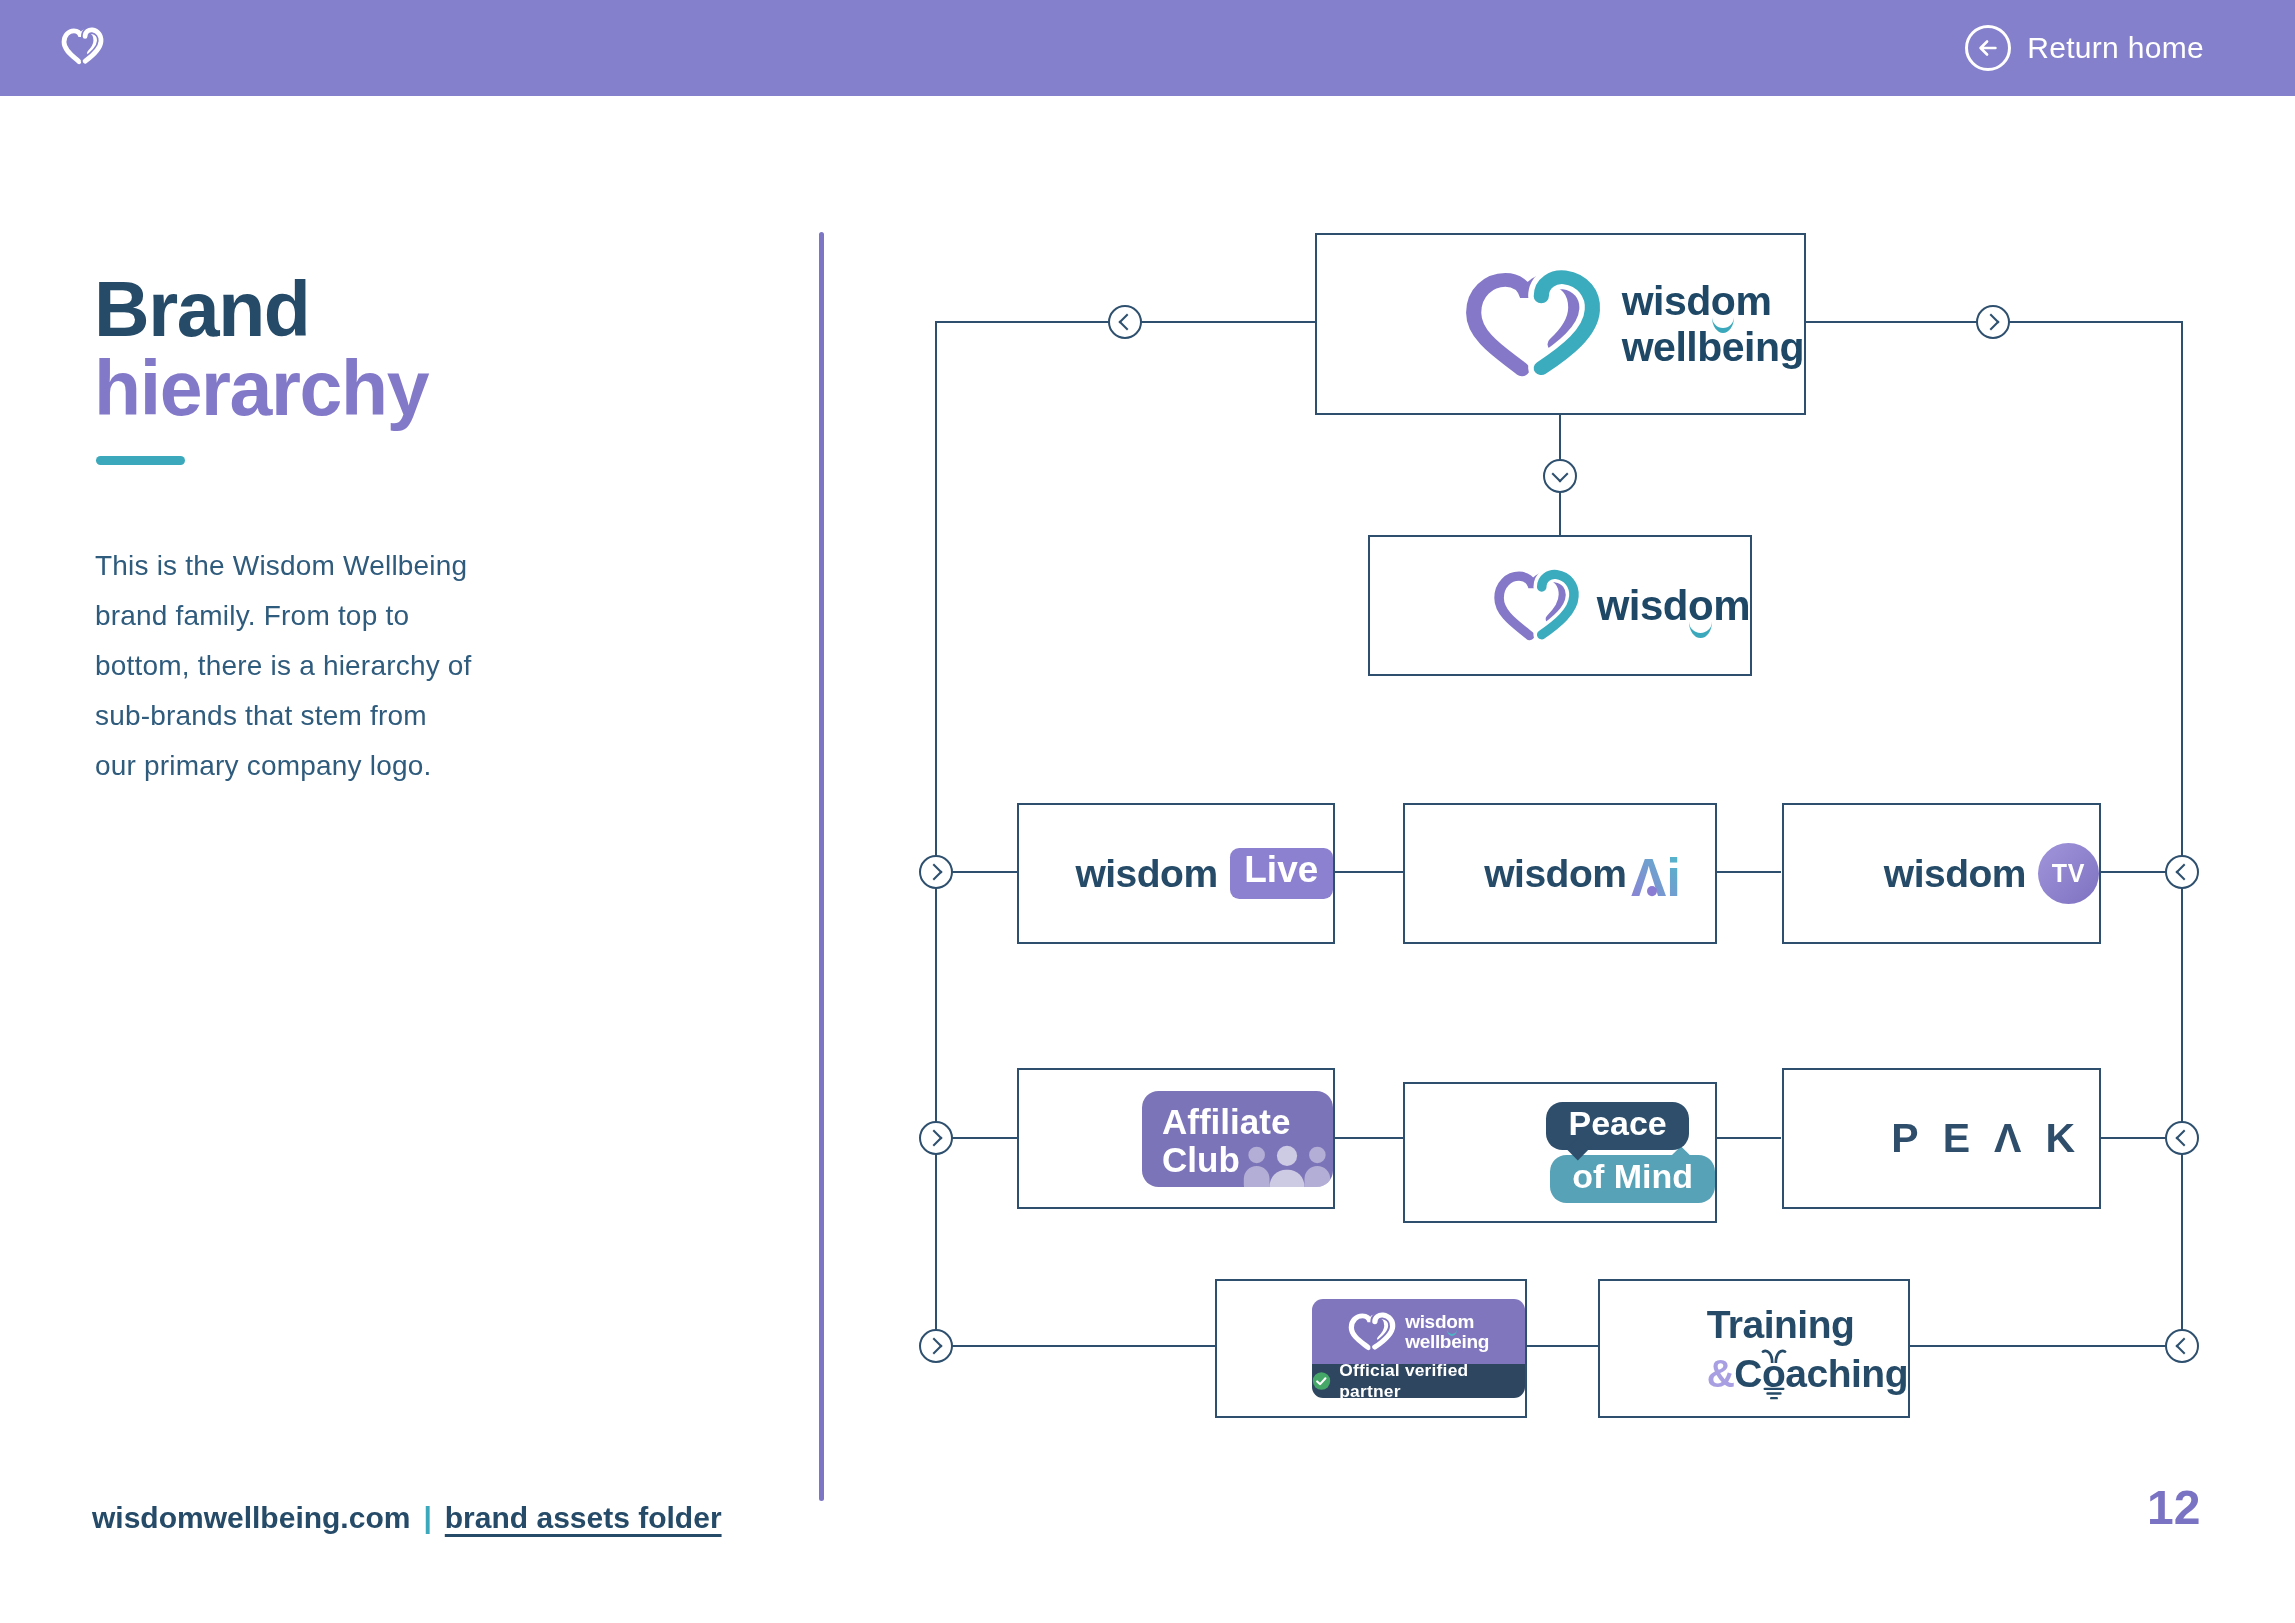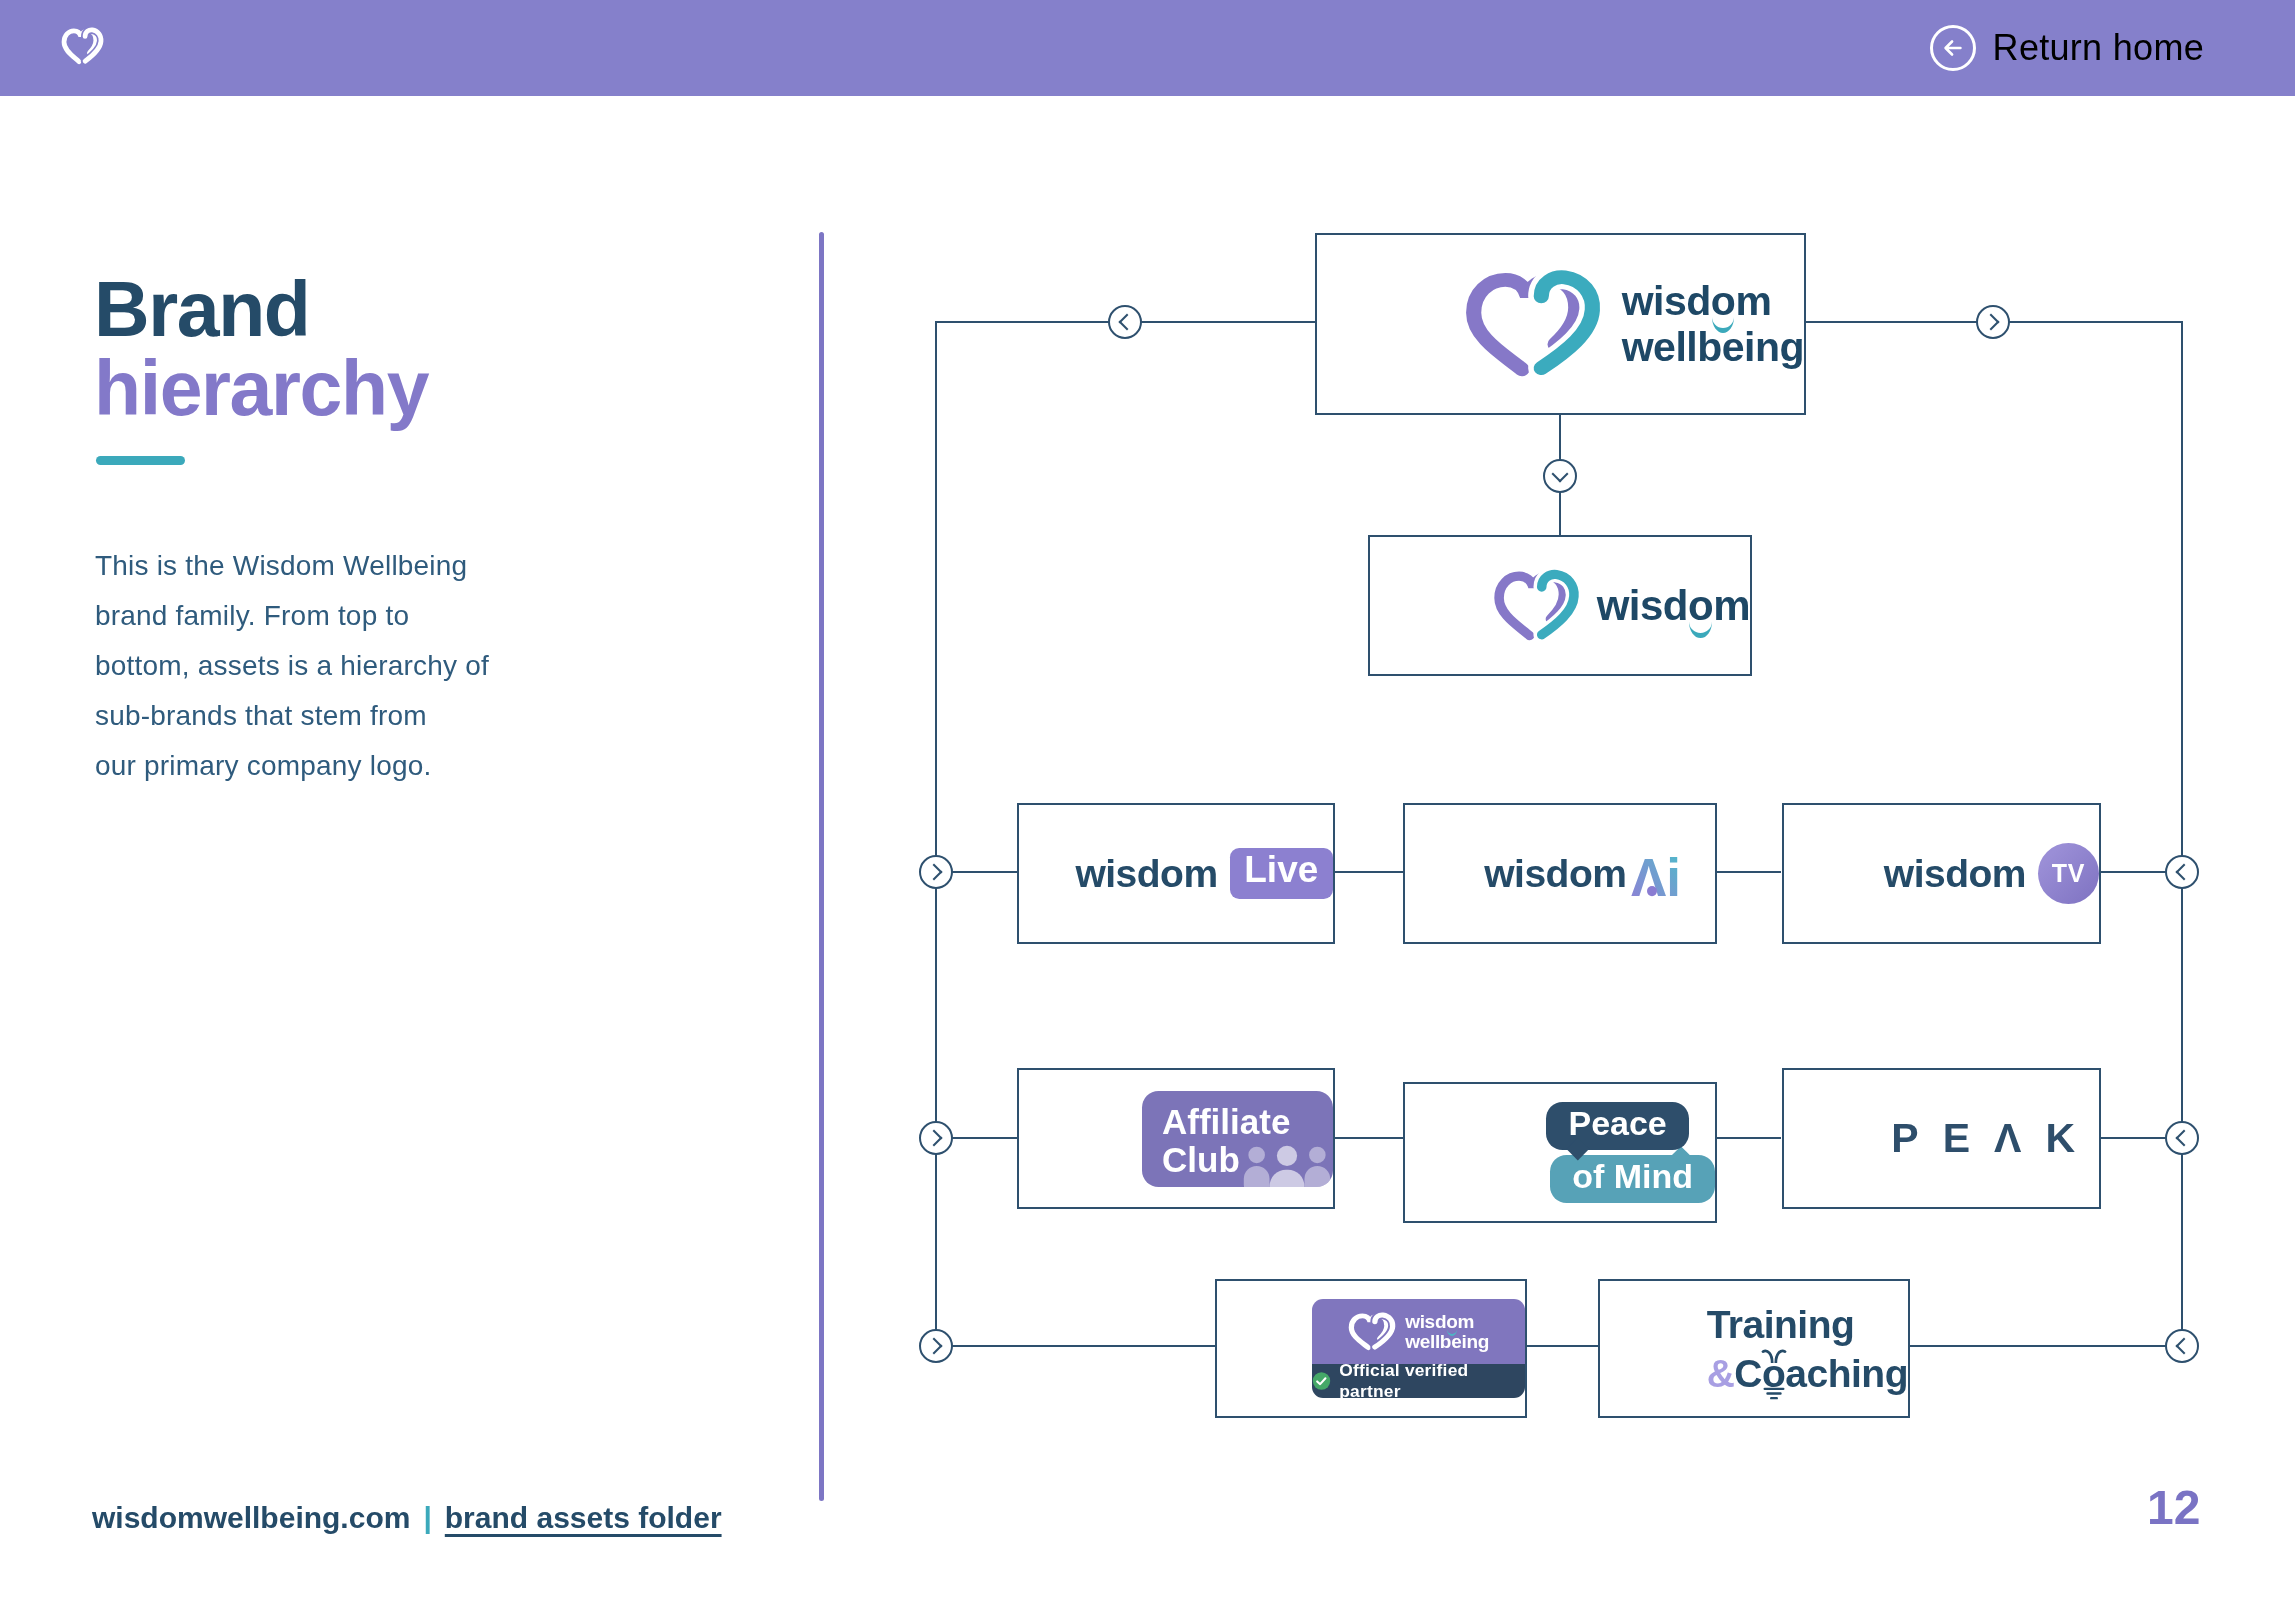--- a/index.html
+++ b/index.html
@@ -5,21 +5,21 @@
   html,body{margin:0;padding:0;background:#fff;}
   .page{position:relative;width:2296px;height:1624px;background:#ffffff;overflow:hidden;
         font-family:"Liberation Sans","DejaVu Sans",sans-serif;}
 
   
   .header{position:absolute;left:0;top:0;width:2296px;height:96px;background:#8580CB;}
   .header-logo{position:absolute;left:61px;top:26px;}
   .return-home{position:absolute;right:92px;top:0;height:96px;display:flex;align-items:center;gap:16.5px;cursor:pointer;}
   .return-circle{width:46px;height:46px;border:3.2px solid #fff;border-radius:50%;
                  display:flex;align-items:center;justify-content:center;box-sizing:border-box;}
-  .return-label{color:#000000;font-size:36px;letter-spacing:0.3px;}
+  .return-label{color:#ffffff;font-size:30px;letter-spacing:0.3px;}
 
   
   .title{position:absolute;left:94px;top:270px;font-size:77px;font-weight:bold;
          letter-spacing:-1.4px;line-height:79px;color:#254B68;}
   .title .line2{color:#8379C9;}
   .title-underline{position:absolute;left:96px;top:456px;width:89px;height:9.2px;border-radius:4.6px;background:#3BA9BB;}
   .intro{position:absolute;left:95px;top:541px;font-size:28px;line-height:50px;color:#2F5B7D;letter-spacing:0.2px;}
 
   .divider{position:absolute;left:819px;top:232px;width:4.6px;height:1269px;background:#7D76C4;border-radius:2.8px;}
 
@@ -108,21 +108,21 @@
 
   <div class="title">
     <div>Brand</div>
     <div class="line2">hierarchy</div>
   </div>
   <div class="title-underline"></div>
 
   <div class="intro">
     <div>This is the Wisdom Wellbeing</div>
     <div>brand family. From top to</div>
-    <div>bottom, assets is a hierarchy of</div>
+    <div>bottom, there is a hierarchy of</div>
     <div>sub-brands that stem from</div>
     <div>our primary company logo.</div>
   </div>
 
   <div class="divider"></div>
 
   <div class="hline" style="left:936px;top:321px;width:379px;"></div>
   <div class="hline" style="left:1806px;top:321px;width:377px;"></div>
   <div class="vline" style="left:935px;top:321px;height:1026px;"></div>
   <div class="vline" style="left:2181px;top:321px;height:1026px;"></div>

